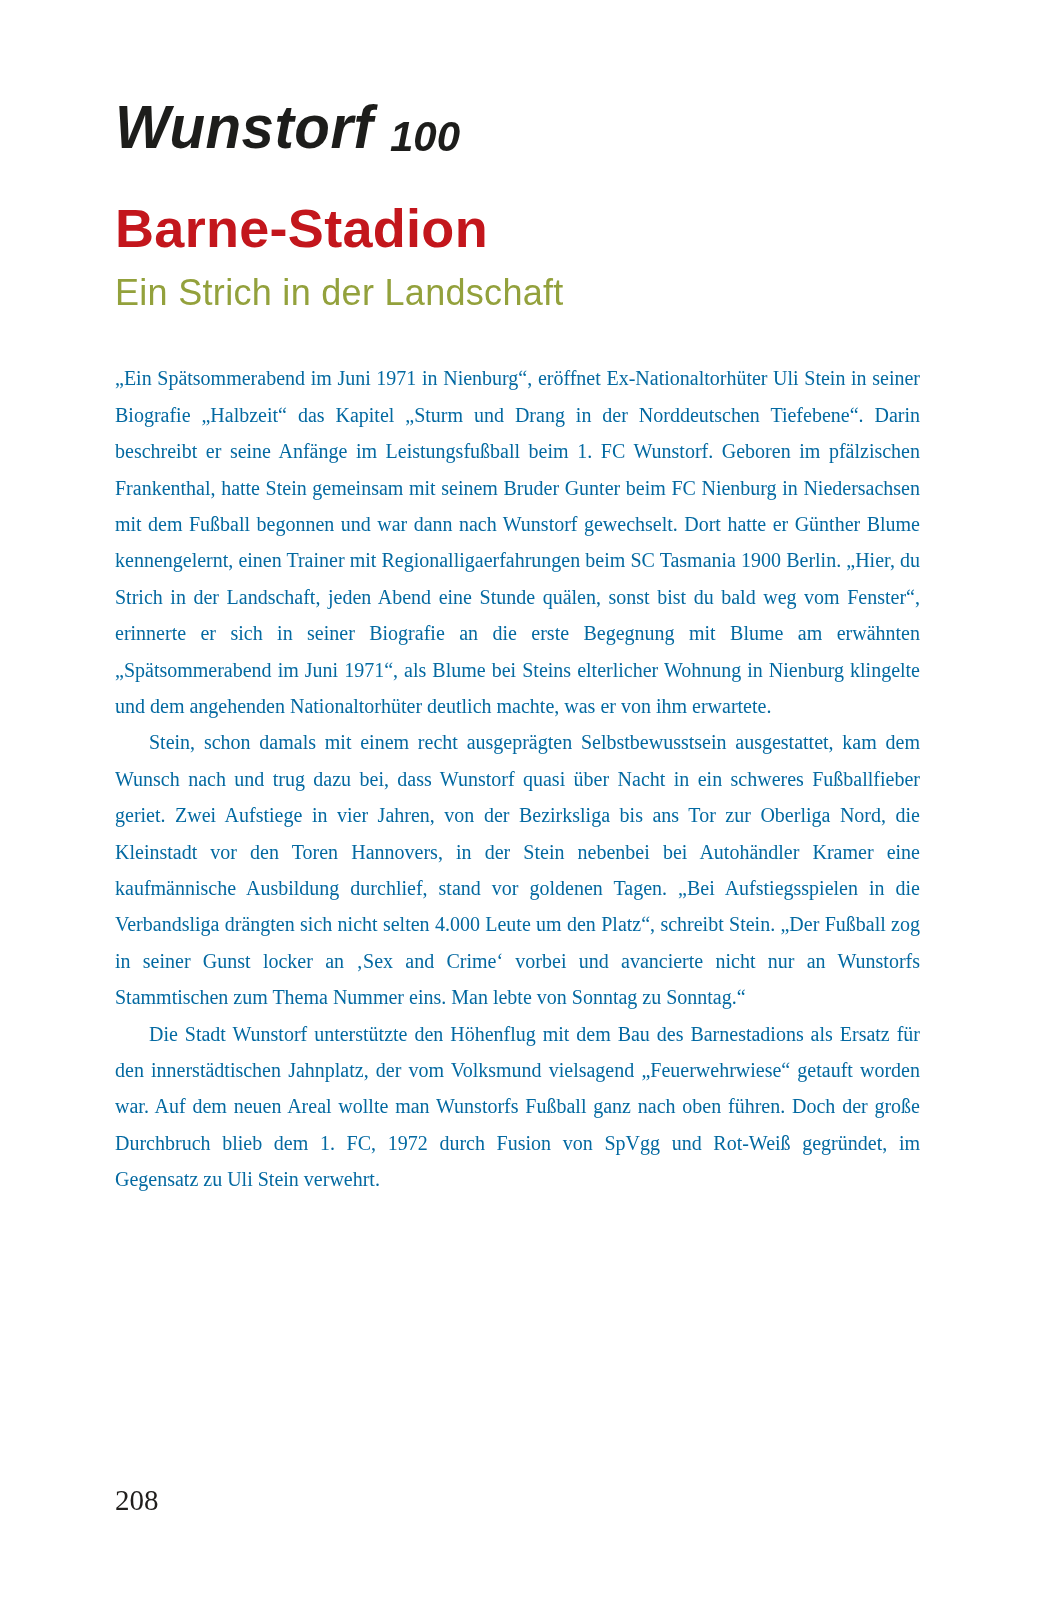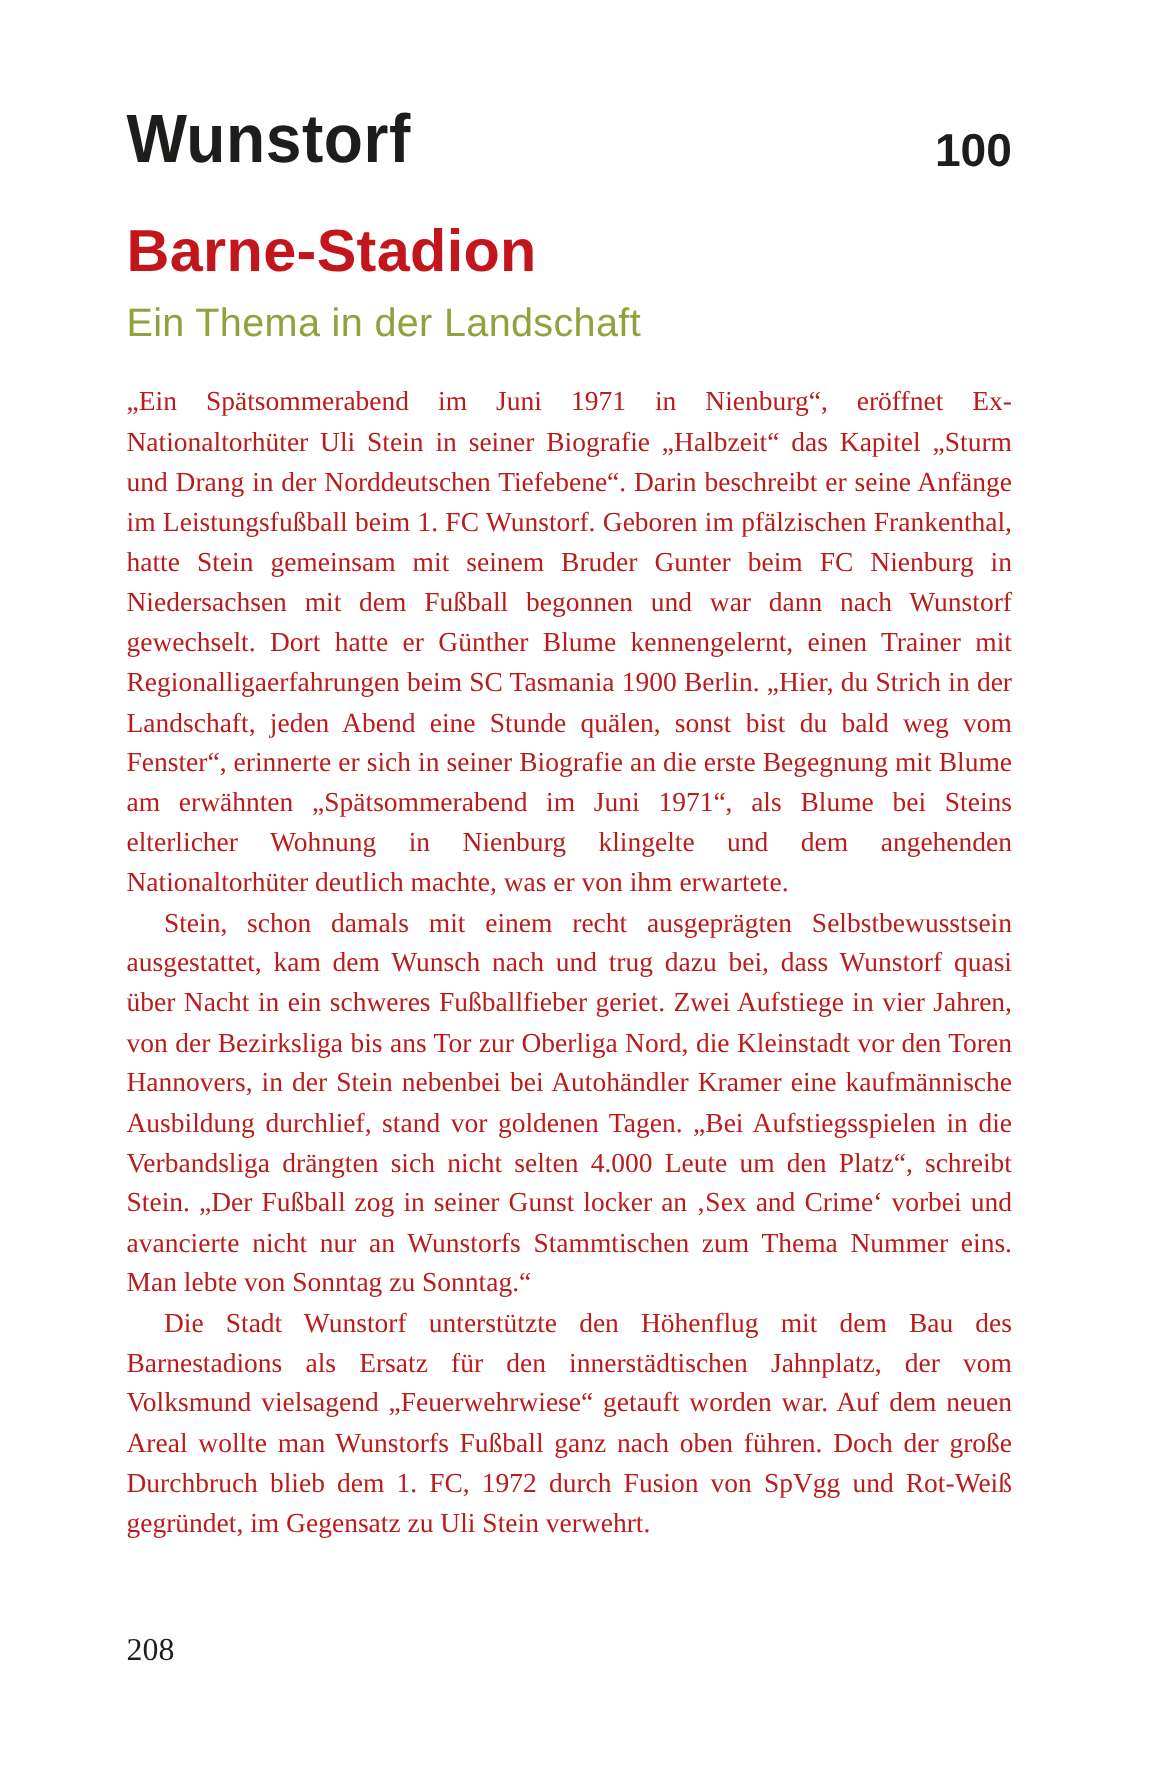--- a/index.html
+++ b/index.html
@@ -12,22 +12,22 @@
     position: relative;
     width: 1063px;
     height: 1615px;
     background: #ffffff;
     box-sizing: border-box;
     padding: 96px 143px 0 115px;
     overflow: hidden;
   }
   .page-header {
     display: flex;
-    justify-content: space-between;
     align-items: flex-end;
+    font-style: italic;
   }
   .chapter-title {
     margin: 0;
     font-family: "Liberation Sans", sans-serif;
     font-weight: 700;
     font-size: 62px;
     line-height: 1;
     color: #1d1d1b;
     letter-spacing: 0.5px;
     transform: scaleX(0.94);
@@ -52,24 +52,24 @@
   .section-subheading {
     margin: 16px 0 0 0;
     font-family: "Liberation Sans", sans-serif;
     font-weight: 400;
     font-size: 36px;
     line-height: 1.1;
     color: var(--subheading-green, #93a13c);
     letter-spacing: 0.3px;
   }
   .body-text {
-    margin-top: 36px;
-    font-size: 25px;
+    margin-top: 48px;
+    font-size: 20px;
     line-height: 36.4px;
-    color: #b91c1c;
+    color: #0369a1;
     text-align: justify;
     hyphens: auto;
     -webkit-hyphens: auto;
   }
   .para {
     margin: 0;
   }
   .para.indent {
     text-indent: 34px;
   }
@@ -87,21 +87,21 @@
 
 <div class="page">
 
   <header class="page-header">
     <h1 class="chapter-title">Wunstorf</h1>
     <div class="chapter-number">100</div>
   </header>
 
   <h2 class="section-heading">Barne-Stadion</h2>
 
-  <h3 class="section-subheading">Ein Thema in der Landschaft</h3>
+  <h3 class="section-subheading">Ein Strich in der Landschaft</h3>
 
   <div class="body-text" lang="de">
     <p class="para">„Ein Spätsommerabend im Juni 1971 in Nienburg“, eröffnet Ex-Nationaltorhüter Uli Stein in seiner Biografie „Halbzeit“ das Kapitel „Sturm und Drang in der Norddeutschen Tiefebene“. Darin beschreibt er seine Anfänge im Leistungsfußball beim 1. FC Wunstorf. Geboren im pfälzischen Frankenthal, hatte Stein gemeinsam mit seinem Bruder Gunter beim FC Nienburg in Niedersachsen mit dem Fußball begonnen und war dann nach Wunstorf gewechselt. Dort hatte er Günther Blume kennengelernt, einen Trainer mit Regionalligaerfahrungen beim SC Tasmania 1900 Berlin. „Hier, du Strich in der Landschaft, jeden Abend eine Stunde quälen, sonst bist du bald weg vom Fenster“, erinnerte er sich in seiner Biografie an die erste Begegnung mit Blume am erwähnten „Spätsommerabend im Juni 1971“, als Blume bei Steins elterlicher Wohnung in Nienburg klingelte und dem angehenden Nationaltorhüter deutlich machte, was er von ihm erwartete.</p>
     <p class="para indent">Stein, schon damals mit einem recht ausgeprägten Selbstbewusstsein ausgestattet, kam dem Wunsch nach und trug dazu bei, dass Wunstorf quasi über Nacht in ein schweres Fußballfieber geriet. Zwei Aufstiege in vier Jahren, von der Bezirksliga bis ans Tor zur Oberliga Nord, die Kleinstadt vor den Toren Hannovers, in der Stein nebenbei bei Autohändler Kramer eine kaufmännische Ausbildung durchlief, stand vor goldenen Tagen. „Bei Aufstiegsspielen in die Verbandsliga drängten sich nicht selten 4.000 Leute um den Platz“, schreibt Stein. „Der Fußball zog in seiner Gunst locker an ‚Sex and Crime‘ vorbei und avancierte nicht nur an Wunstorfs Stammtischen zum Thema Nummer eins. Man lebte von Sonntag zu Sonntag.“</p>
     <p class="para indent">Die Stadt Wunstorf unterstützte den Höhenflug mit dem Bau des Barnestadions als Ersatz für den innerstädtischen Jahnplatz, der vom Volksmund vielsagend „Feuerwehrwiese“ getauft worden war. Auf dem neuen Areal wollte man Wunstorfs Fußball ganz nach oben führen. Doch der große Durchbruch blieb dem 1. FC, 1972 durch Fusion von SpVgg und Rot-Weiß gegründet, im Gegensatz zu Uli Stein verwehrt.</p>
   </div>
 
   <div class="page-number">208</div>
 
 </div>

